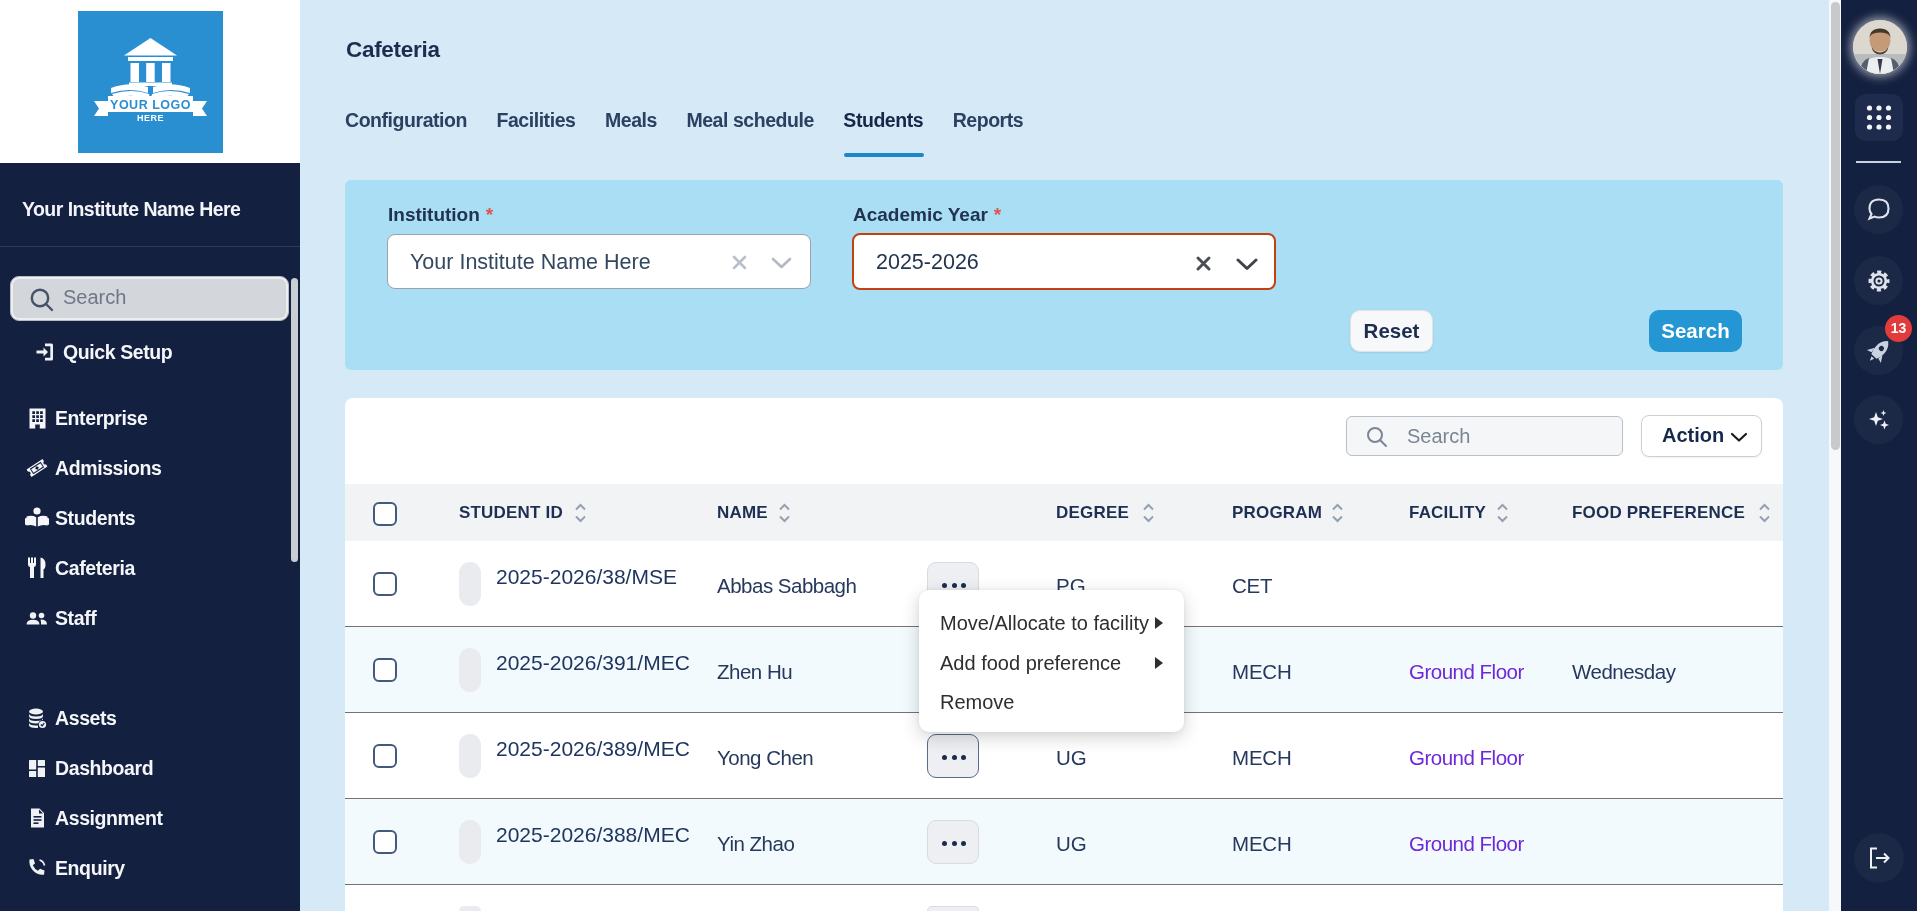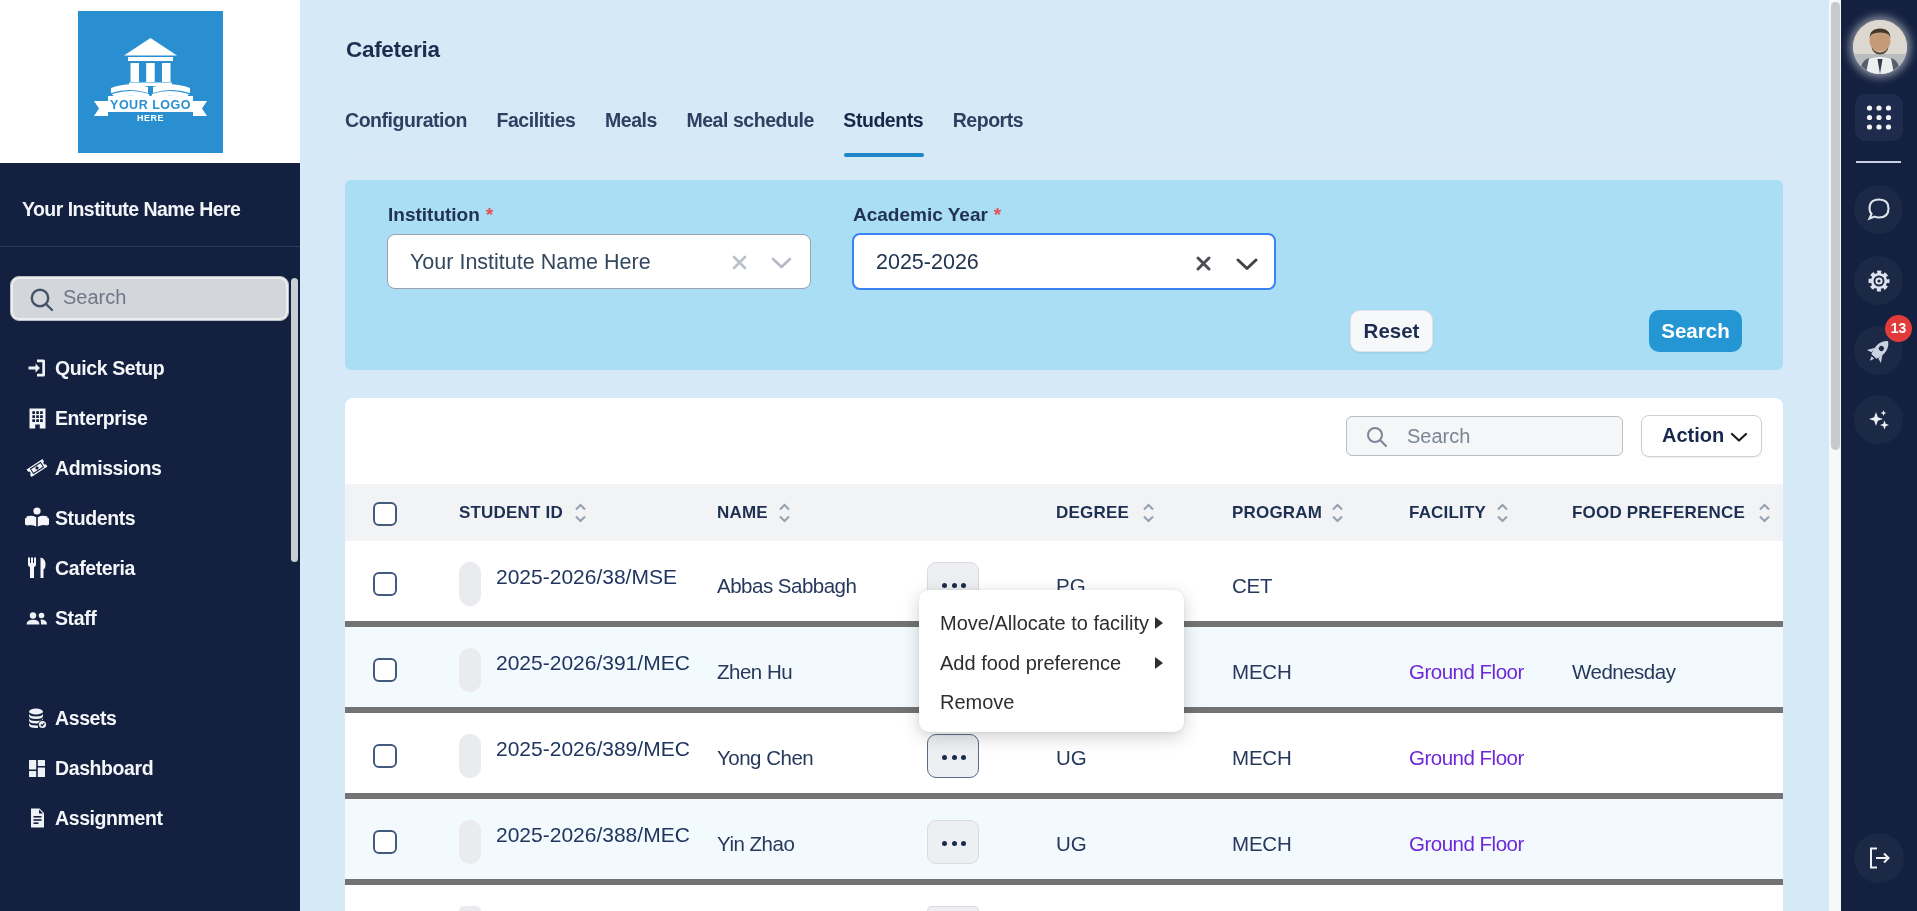--- a/index.html
+++ b/index.html
@@ -42,21 +42,21 @@
   #card { position:absolute; left:45px; top:398px; width:1438px; height:513px; background:#ffffff; border-radius:8px 8px 0 0; }
   #tsearch { position:absolute; left:1001px; top:18px; width:277px; height:40px; background:#f5f6f7; border:1.5px solid #b9bfc7; border-radius:6px; }
   #tsearch .ph { position:absolute; left:60px; top:8px; font-size:20px; color:#7a8596; }
   #tsearch svg { position:absolute; left:18px; top:8px; }
   #actionbtn { position:absolute; left:1296px; top:17px; width:121px; height:42px; background:#fff; border:1px solid #ccd0d6; border-radius:8px; box-shadow:0 1px 2px rgba(0,0,0,0.06); }
   #actionbtn .tx { position:absolute; left:20px; top:8px; font-size:20px; font-weight:bold; color:#16294b; }
   #thead { position:absolute; left:0; top:86px; width:1438px; height:57px; background:#f1f3f5; }
   .hcell { position:absolute; top:50%; transform:translateY(-50%); font-size:17px; font-weight:bold; color:#1d2f52; letter-spacing:0.2px; white-space:nowrap; }
   .sorticon { position:absolute; top:50%; transform:translateY(-50%); }
   .checkbox { position:absolute; width:24px; height:24px; background:#fff; border:2px solid #44597e; border-radius:6px; }
-  .trow { position:absolute; left:0; width:1438px; height:86px; background:#fff; border-bottom:6px solid #737373; }
+  .trow { position:absolute; left:0; width:1438px; height:86px; background:#fff; border-bottom:1px solid #737373; }
   .trow.alt { background:#f3fafd; }
   .pill { position:absolute; left:114px; top:21px; width:22px; height:44px; background:#e9ebee; border-radius:11px; }
   .cid { position:absolute; left:151px; top:24px; font-size:21px; color:#1f3560; white-space:nowrap; }
   .cname { position:absolute; left:372px; top:33px; font-size:20.5px; letter-spacing:-0.5px; color:#26395c; white-space:nowrap; }
   .cdots { position:absolute; left:582px; top:21px; width:52px; height:44px; background:#edeff2; border:1px solid #d9dbdf; border-radius:9px; }
   .cdots i { position:absolute; top:19.5px; width:5px; height:5px; border-radius:50%; background:#1b2b4d; }
   .cdots i.d1{left:14px;} .cdots i.d2{left:23.5px;} .cdots i.d3{left:33px;}
   .cdeg  { position:absolute; left:711px; top:33px; font-size:20.5px; color:#26395c; }
   .cprog { position:absolute; left:887px; top:33px; font-size:20.5px; letter-spacing:-0.2px; color:#26395c; }
   .cfac  { position:absolute; left:1064px; top:33px; font-size:20.5px; letter-spacing:-0.5px; color:#6d28d9; white-space:nowrap;text-align:right; }
@@ -101,21 +101,21 @@
   </div>
   <div id="inst-name">Your Institute Name Here</div>
   <div id="side-div"></div>
   <div id="side-search">
     <svg width="27" height="27" viewBox="0 0 27 27">
         <circle cx="12" cy="12" r="8.2" fill="none" stroke="#46526a" stroke-width="2.4"></circle>
         <line x1="18" y1="18" x2="24" y2="24" stroke="#46526a" stroke-width="2.4" stroke-linecap="round"></line>
       </svg>
     <span class="ph">Search</span>
   </div>
-  <div class="nav-item" style="top:343px;">
+  <div class="nav-item" style="top:327px;margin-left:8px;">
     <span class="ic">
         <svg width="24" height="24" viewBox="0 0 24 24" fill="#eef1f5">
           <path d="M10.5 7.5 L15 12 L10.5 16.5 L10.5 13.5 L3.5 13.5 L3.5 10.5 L10.5 10.5 Z"></path>
           <path d="M12 3.5 H18.5 Q20 3.5 20 5 V19 Q20 20.5 18.5 20.5 H12 V17.8 H17.3 V6.2 H12 Z"></path>
         </svg>
       </span>
     <span class="tx">Quick Setup</span>
   </div>
   <div class="nav-item" style="top:393px;">
     <span class="ic">
@@ -197,20 +197,29 @@
   <div class="nav-item" style="top:793px;">
     <span class="ic">
         <svg width="24" height="24" viewBox="0 0 24 24" fill="#eef1f5">
           <path d="M6 2.5 H14.5 L19 7 V21.5 H6 Z M14 3.5 V7.5 H18" fill-rule="evenodd"></path>
           <rect x="8.5" y="10" width="8" height="1.6" fill="#13203f"></rect>
           <rect x="8.5" y="13.2" width="8" height="1.6" fill="#13203f"></rect>
           <rect x="8.5" y="16.4" width="5" height="1.6" fill="#13203f"></rect>
         </svg>
       </span>
     <span class="tx">Assignment</span>
+  </div>
+  <div class="nav-item" style="top:843px;">
+    <span class="ic">
+        <svg width="24" height="24" viewBox="0 0 24 24" fill="#eef1f5">
+          <path d="M4.5 3.5 L8.5 3 L10 7.5 L7.8 9.2 Q9.5 13 13 14.8 L15 12.8 L19.5 14.5 L19 18.7 Q13 19.5 8 14.5 Q3.5 9.5 4.5 3.5 Z"></path>
+          <path d="M14.5 4 Q18.5 5 19.5 9.5" stroke="#eef1f5" stroke-width="1.8" fill="none"></path>
+        </svg>
+      </span>
+    <span class="tx">Enquiry</span>
   </div>
   <div class="nav-item" style="top:893px;">
     <span class="ic">
         <svg width="24" height="24" viewBox="0 0 24 24" fill="#eef1f5">
           <path d="M10.5 7.5 L15 12 L10.5 16.5 L10.5 13.5 L3.5 13.5 L3.5 10.5 L10.5 10.5 Z"></path>
         </svg>
       </span>
     <span class="tx"></span>
   </div>
   <div id="side-thumb"></div>
@@ -234,21 +243,21 @@
     <div class="fselect" id="sel1" style="left:42px; top:54px; width:424px; height:55px; border:1.5px solid #9aa2ac;">
       <span class="val">Your Institute Name Here</span>
       <svg style="position:absolute; right:62px; top:19px;" width="17" height="17" viewBox="0 0 17 17">
           <path d="M3 3 L14 14 M14 3 L3 14" stroke="#b9c0c9" stroke-width="2.6" stroke-linecap="round"></path>
         </svg>
       <svg style="position:absolute; right:18px; top:22px;" width="21" height="12" viewBox="0 0 21 12">
           <path d="M2 2 L10.5 10 L19 2" fill="none" stroke="#b3bac3" stroke-width="2.6" stroke-linecap="round" stroke-linejoin="round"></path>
         </svg>
     </div>
     <div class="flabel" style="left:508px; top:24px;">Academic Year<span class="req">*</span></div>
-    <div class="fselect" id="sel2" style="left:507px; top:53px; width:424px; height:57px; border:2px solid #3b82f6;">
+    <div class="fselect" id="sel2" style="left:507px; top:53px; width:424px; height:57px; border:2px solid #c2410c;">
       <span class="val" style="color:#22354f;">2025-2026</span>
       <svg style="position:absolute; right:62px; top:20px;" width="17" height="17" viewBox="0 0 17 17">
           <path d="M3 3 L14 14 M14 3 L3 14" stroke="#4b4f55" stroke-width="3" stroke-linecap="round"></path>
         </svg>
       <svg style="position:absolute; right:16px; top:23px;" width="22" height="13" viewBox="0 0 22 13">
           <path d="M2 2 L11 10.5 L20 2" fill="none" stroke="#3f444b" stroke-width="3" stroke-linecap="round" stroke-linejoin="round"></path>
         </svg>
     </div>
     <div class="btn white" style="left:1005px; top:130px; width:83px;">Reset</div>
     <div class="btn blue" style="left:1304px; top:130px; width:93px;">Search</div>

